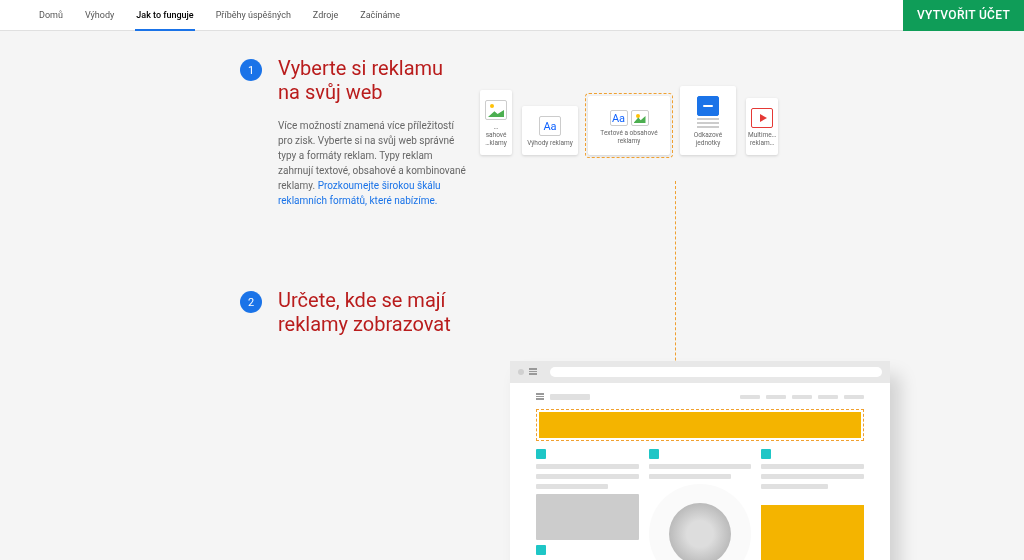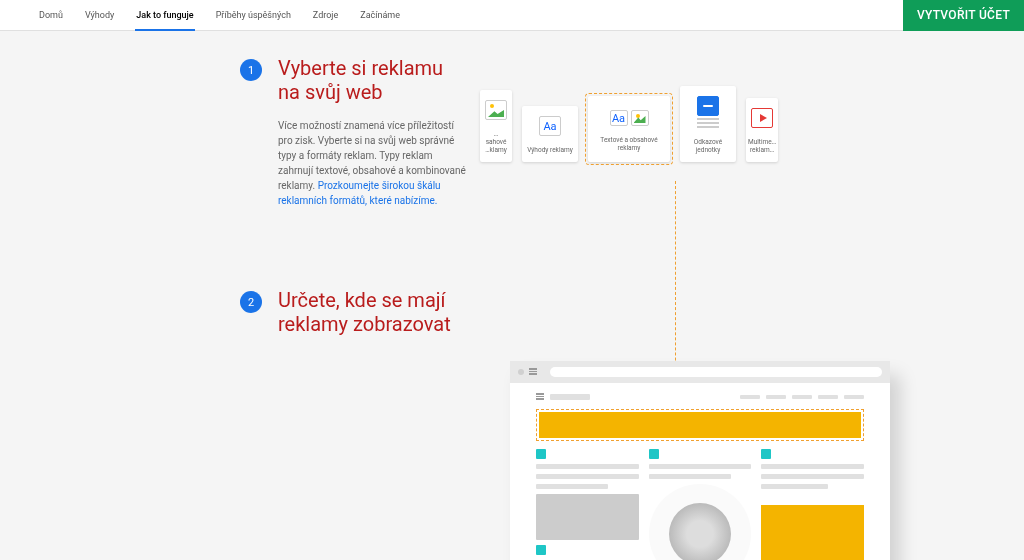--- a/index.html
+++ b/index.html
@@ -58,21 +58,21 @@
 }
 .card-icon {
   width: 22px; height: 20px; background: #fff; border: 1px solid #ccc; border-radius: 2px;
   display: flex; align-items: center; justify-content: center; position: relative; overflow: hidden;
 }
 .card-icon.aa { font-size: 11px; color: #0f62fe; font-weight: 400; }
 .card-icon .mt { position: absolute; left: 2px; right: 2px; bottom: 2px; height: 7px; background: #4caf50; clip-path: polygon(0% 100%, 40% 20%, 60% 60%, 100% 0%, 100% 100%); }
 .card-icon .sun { position: absolute; top: 3px; left: 4px; width: 4px; height: 4px; border-radius: 50%; background: #ffc107; }
 .card-icon.link { background: #1a73e8; border-color: #1a73e8; }
 .card-icon.link::before { content: ""; width: 10px; height: 2px; background: #fff; border-radius: 1px; }
-.card-label { font-size: 6.5px; color: #666; text-align: center; margin-top: 10px; line-height: 1.25; }
+.card-label { font-size: 6.5px; color: #666; text-align: center; margin-top: 3px; line-height: 1.25; }
 .card.selected .combo { display: flex; gap: 3px; align-items: center; }
 .combo .card-icon { width: 18px; height: 16px; }
 
 .dotted-line {
   position: absolute; border-left: 1.5px dashed #f0a030; left: 175px; top: 150px; height: 235px; width: 1px;
 }
 
 
 .browser {
   position: absolute; top: 330px; left: 10px; width: 380px; height: 260px;

